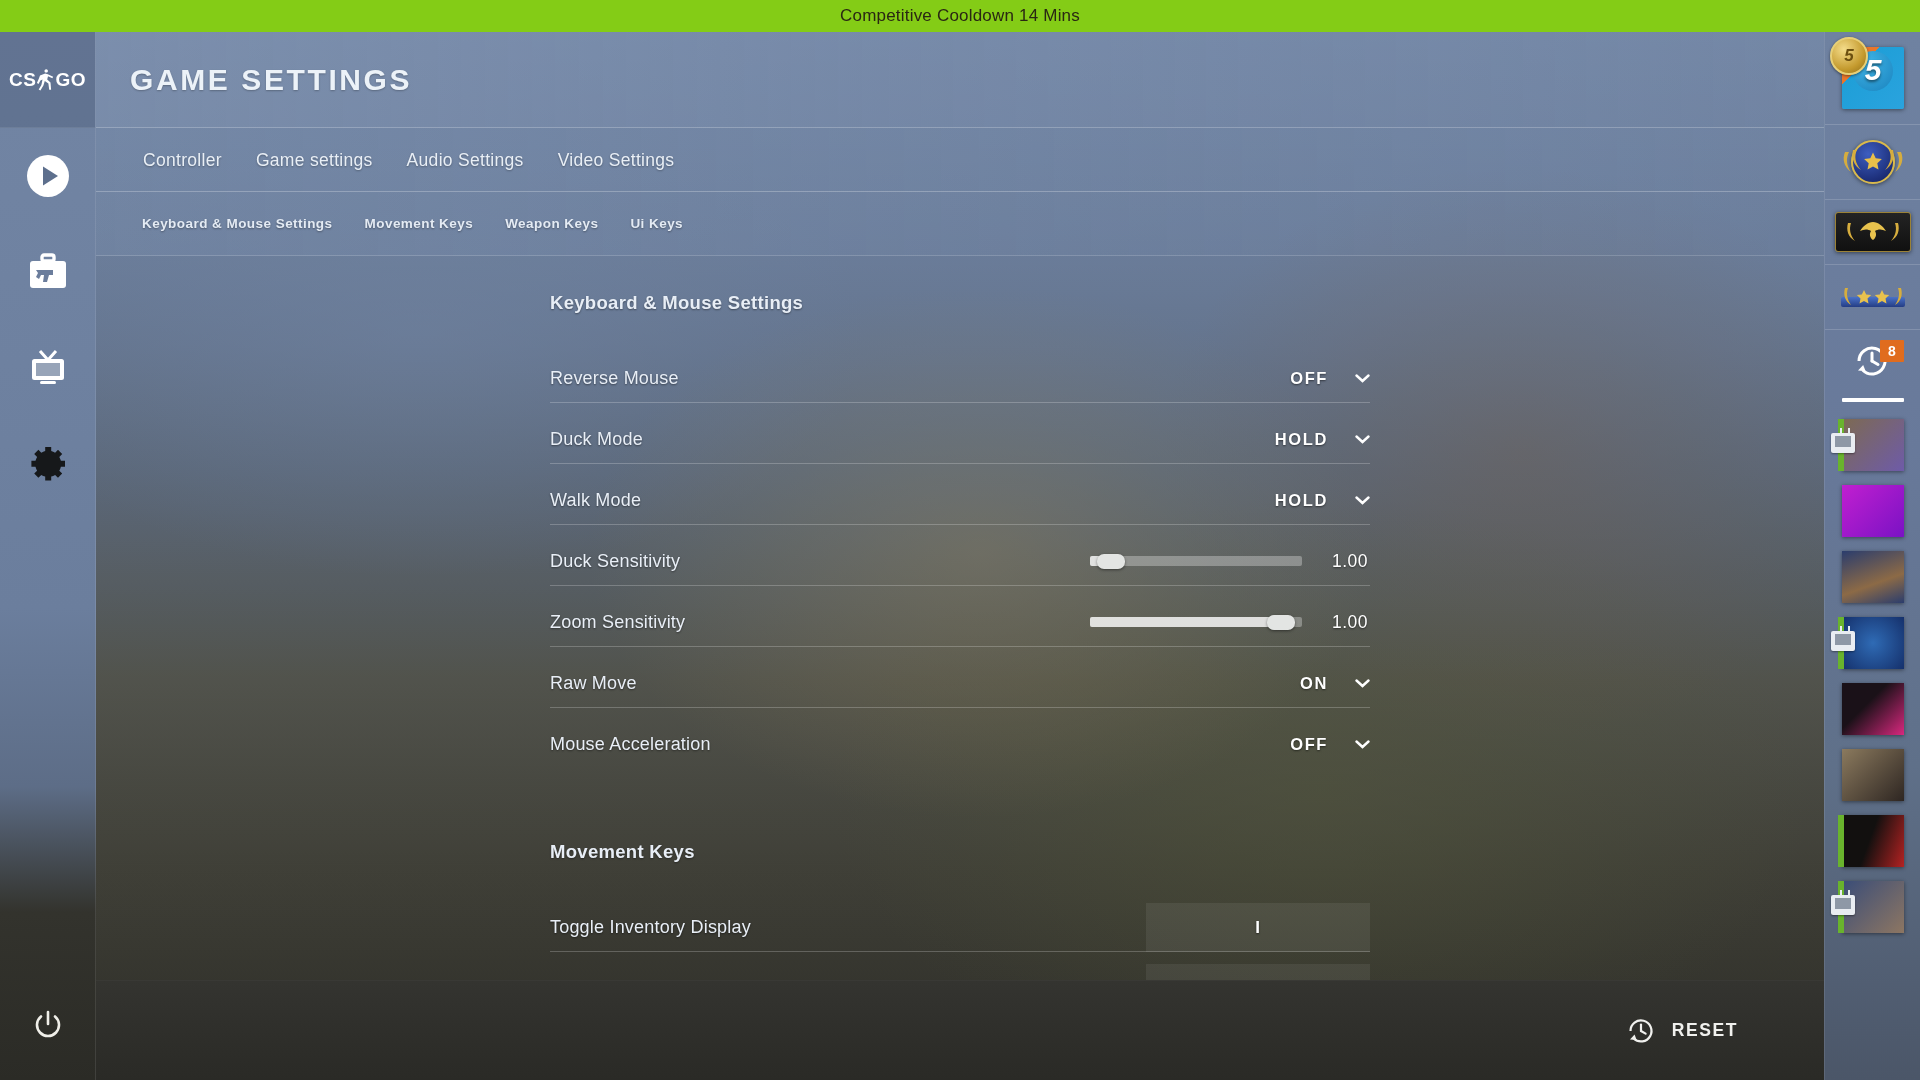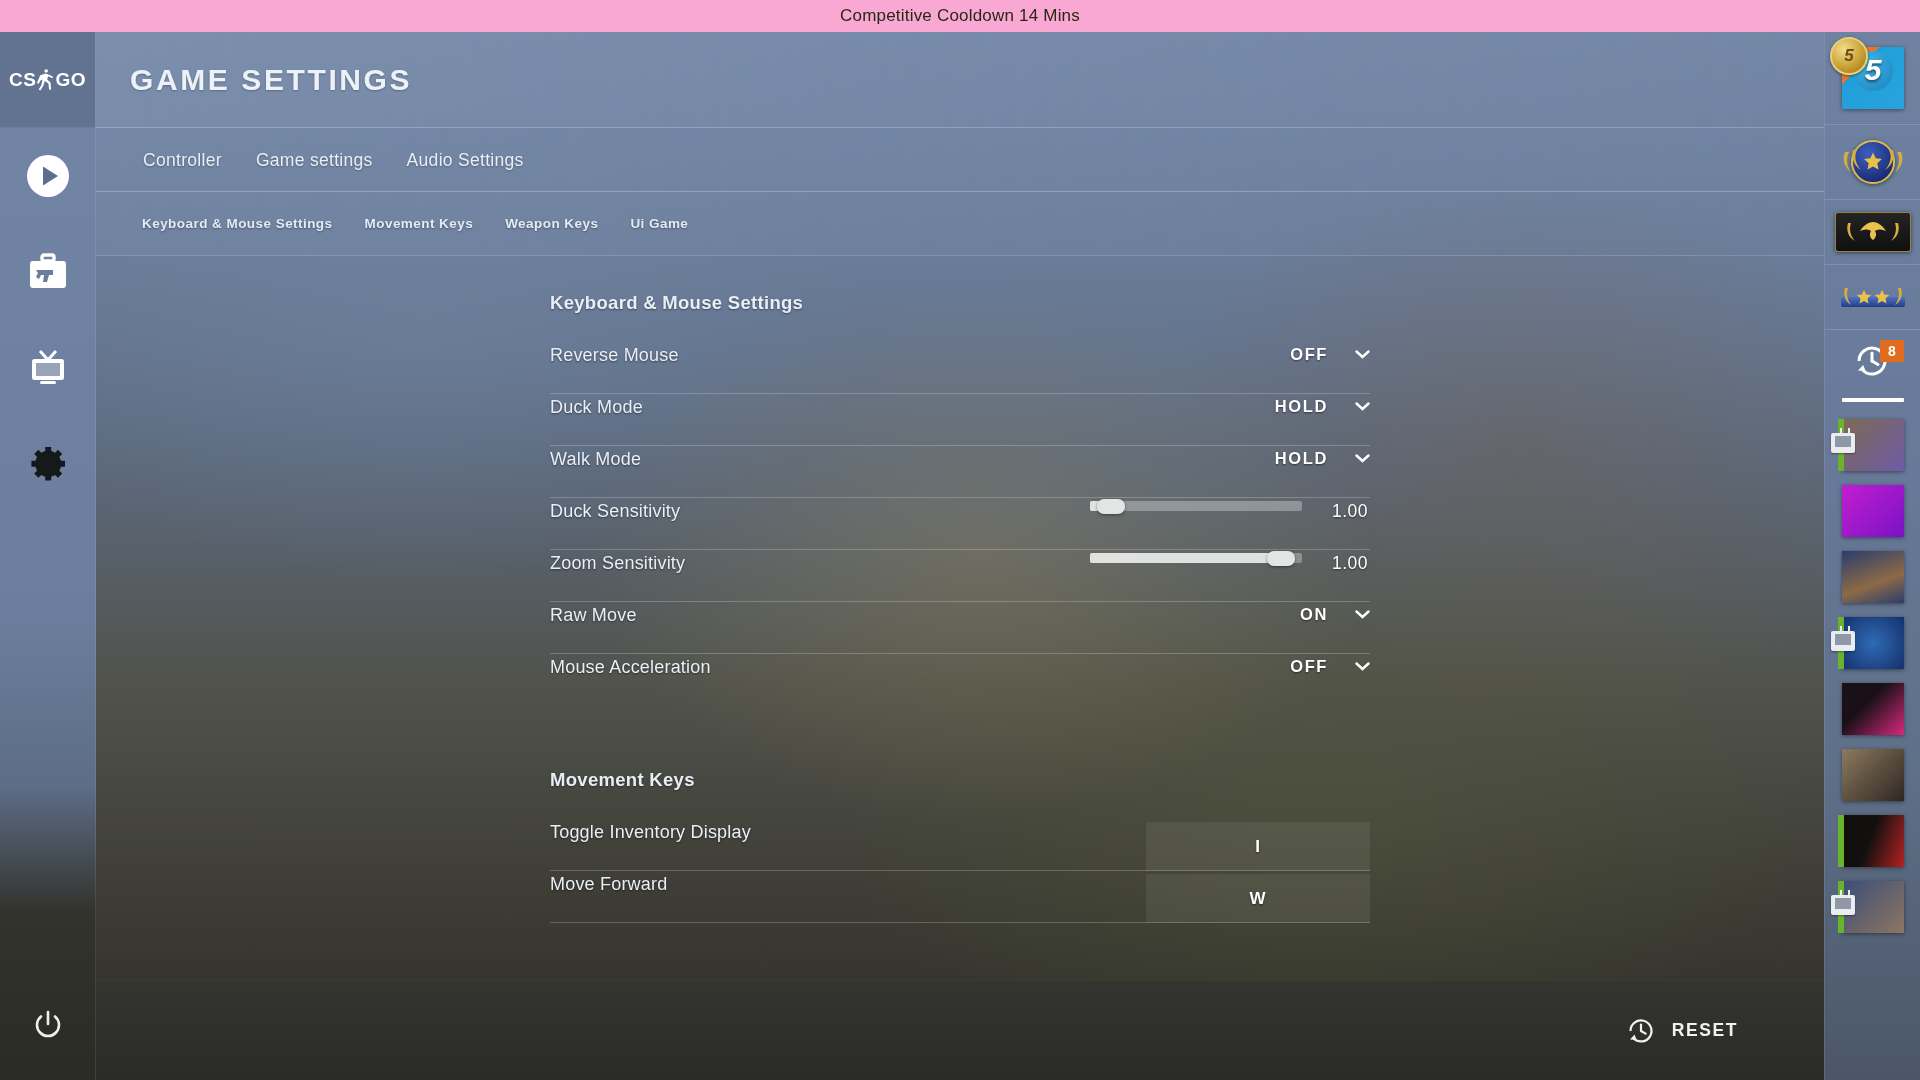--- a/index.html
+++ b/index.html
@@ -6,21 +6,21 @@
   html, body { width:1920px; height:1080px; overflow:hidden; }
   body {
     font-family: "Liberation Sans", sans-serif;
     background:#2b2b28;
     position:relative;
   }
 
   
   #cooldown-banner{
     position:absolute; left:0; top:0; width:1920px; height:32px;
-    background:#f9a8d4;
+    background:#84cc16;
     display:flex; align-items:center; justify-content:center;
     color:#2a2713; font-size:17px; letter-spacing:.2px;
     z-index:40;
   }
 
   
   #bg{
     position:absolute; left:0; top:32px; width:1920px; height:1048px;
     background:
       radial-gradient(ellipse 560px 380px at 980px 520px, rgba(150,135,90,.55), rgba(150,135,90,0) 70%),
@@ -116,22 +116,22 @@
   #content-inner{ position:relative; width:1728px; padding-top:22px; }
   .section-title{
     width:820px; margin:0 auto; color:#e8eef6; font-size:18.5px; font-weight:bold;
     letter-spacing:.3px; padding:14px 0 10px 0;
     text-shadow:0 1px 2px rgba(0,0,0,.4);
   }
   .spacer-lg{ height:46px; }
   .spacer-sm{ height:18px; }
 
   .row{
-    width:820px; margin:3px auto; height:49px;
-    display:flex; align-items:flex-start; justify-content:space-between;
+    width:820px; margin:12px auto; height:49px;
+    display:flex; align-items:center; justify-content:space-between;
     border-bottom:1px solid rgba(255,255,255,.22);
     cursor:pointer;
   }
   .row-label{
     color:#e9eff7; font-size:18px; letter-spacing:.2px;
     text-shadow:0 1px 2px rgba(0,0,0,.45);
   }
   .row-value{
     display:flex; align-items:center; gap:27px;
     color:#ffffff; font-size:16.5px; font-weight:bold; letter-spacing:1.6px;
@@ -347,34 +347,37 @@
 <div id="tabbar">
   <div class="tab">
       <span>Controller</span>
     </div>
   <div class="tab">
       <span>Game settings</span>
     </div>
   <div class="tab">
       <span>Audio Settings</span>
     </div>
+  <div class="tab">
+      <span>Video Settings</span>
+    </div>
 </div>
 
 <div id="subtabbar">
   <div class="subtab">
       <span>Keyboard &amp; Mouse Settings</span>
     </div>
   <div class="subtab">
       <span>Movement Keys</span>
     </div>
   <div class="subtab">
       <span>Weapon Keys</span>
     </div>
   <div class="subtab">
-      <span>Ui Game</span>
+      <span>Ui Keys</span>
     </div>
 </div>
 
 <div id="content">
   <div id="content-inner">
 
     <div class="section-title">Keyboard &amp; Mouse Settings</div>
     <div class="spacer-sm"></div>
 
     <div class="row">

